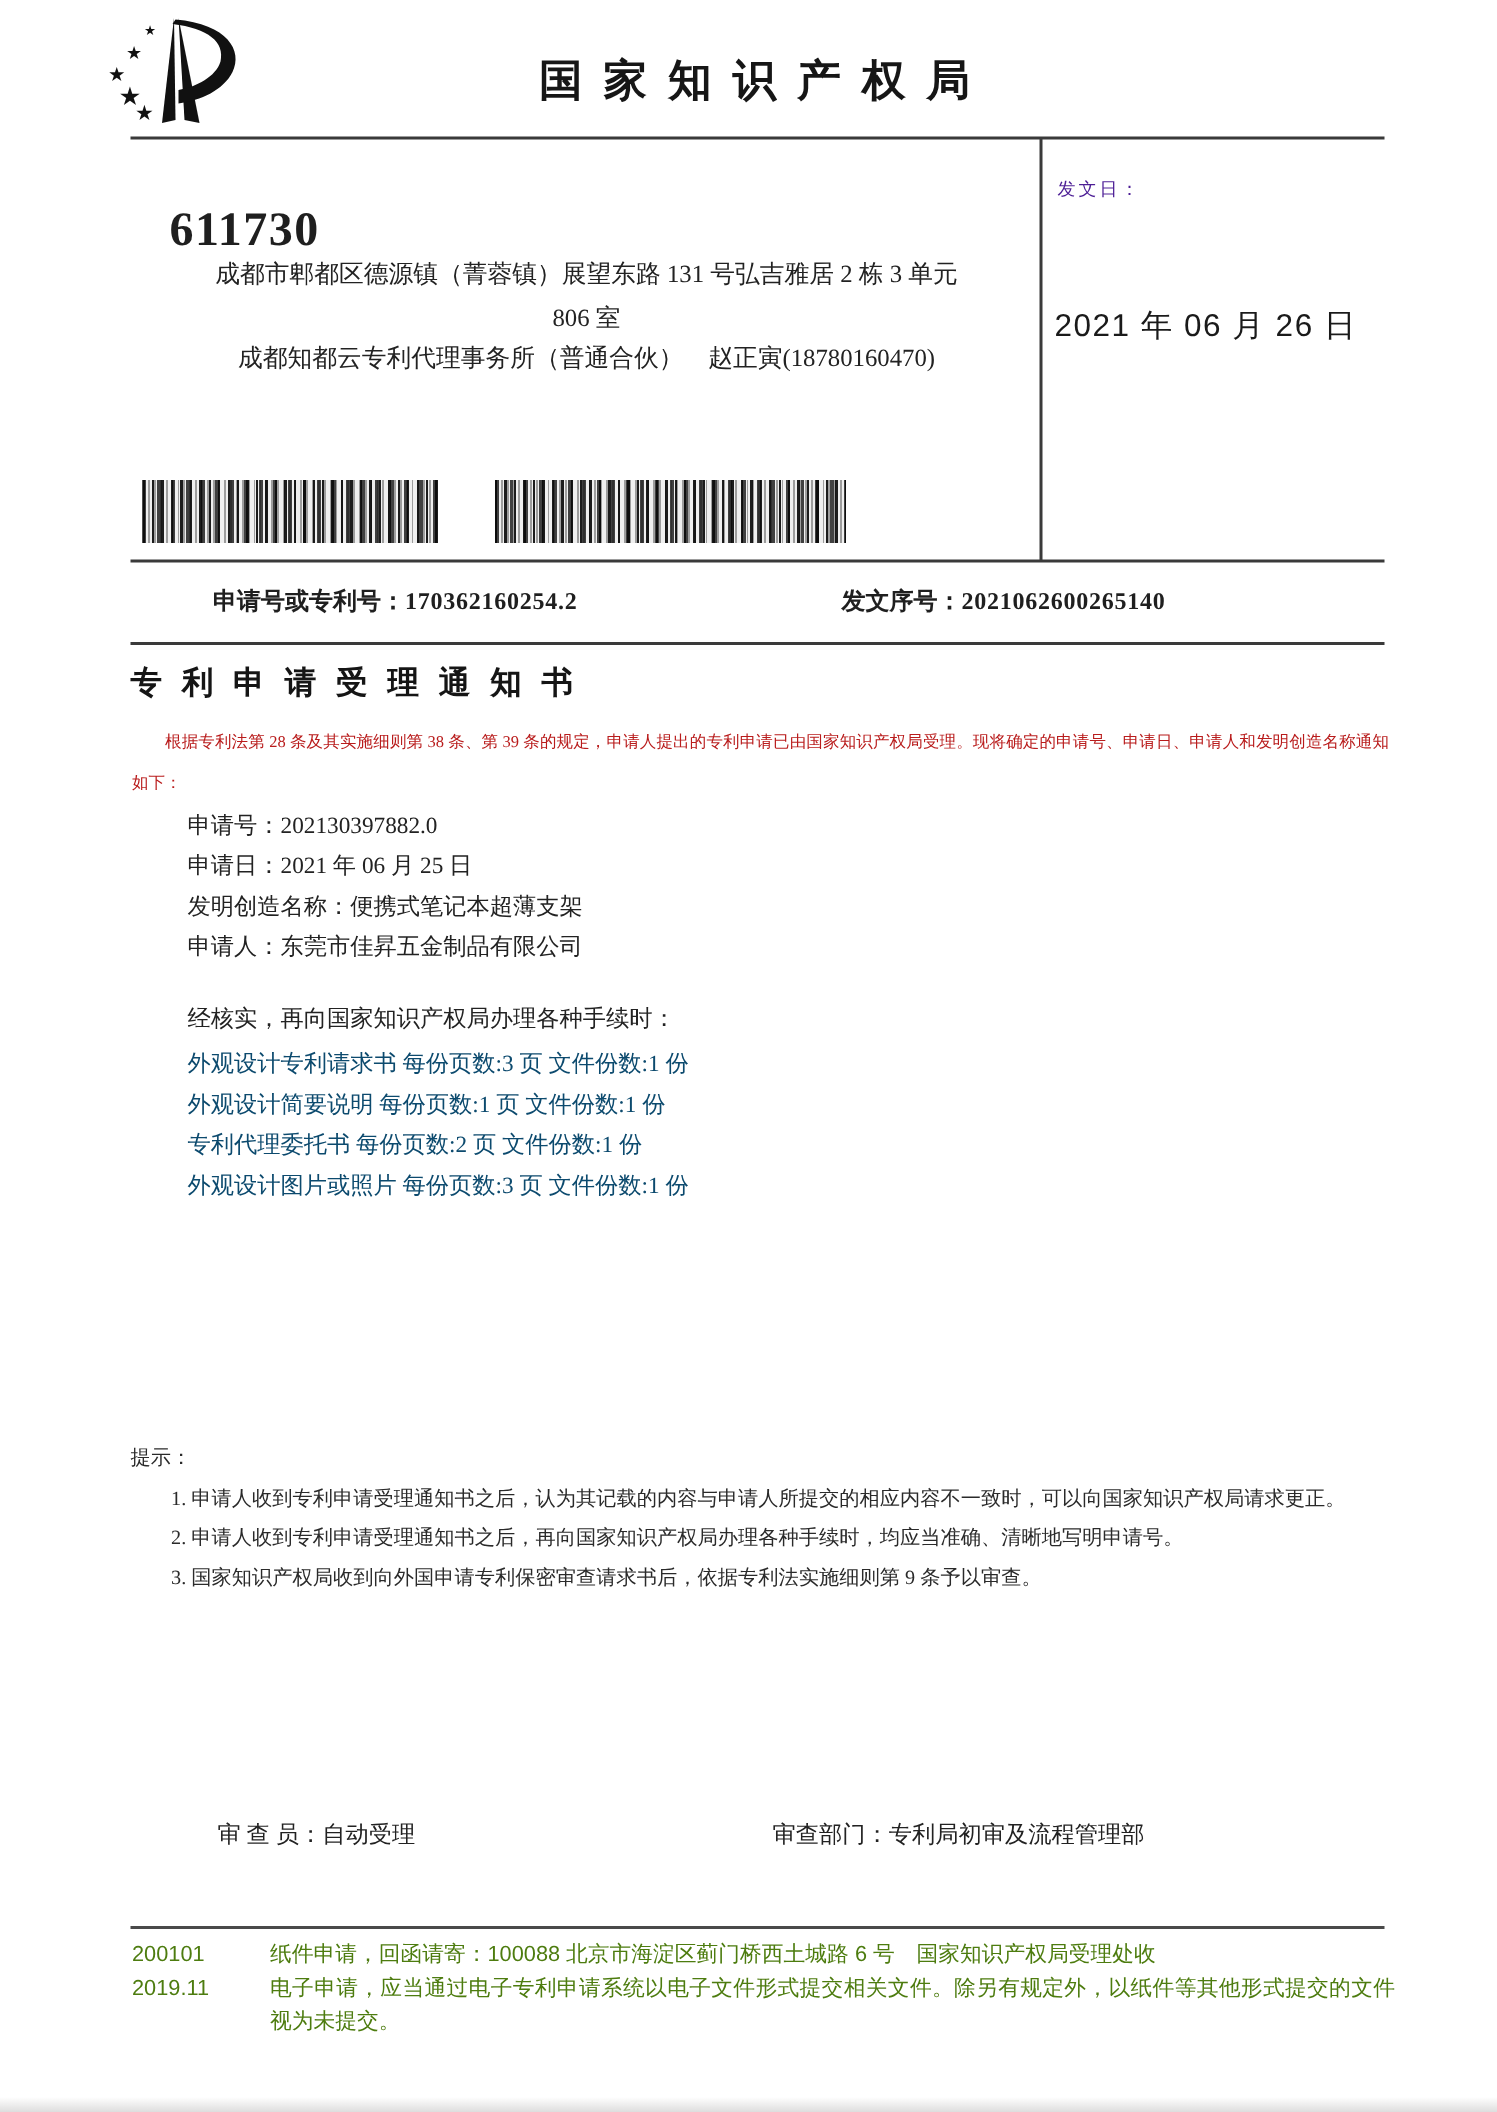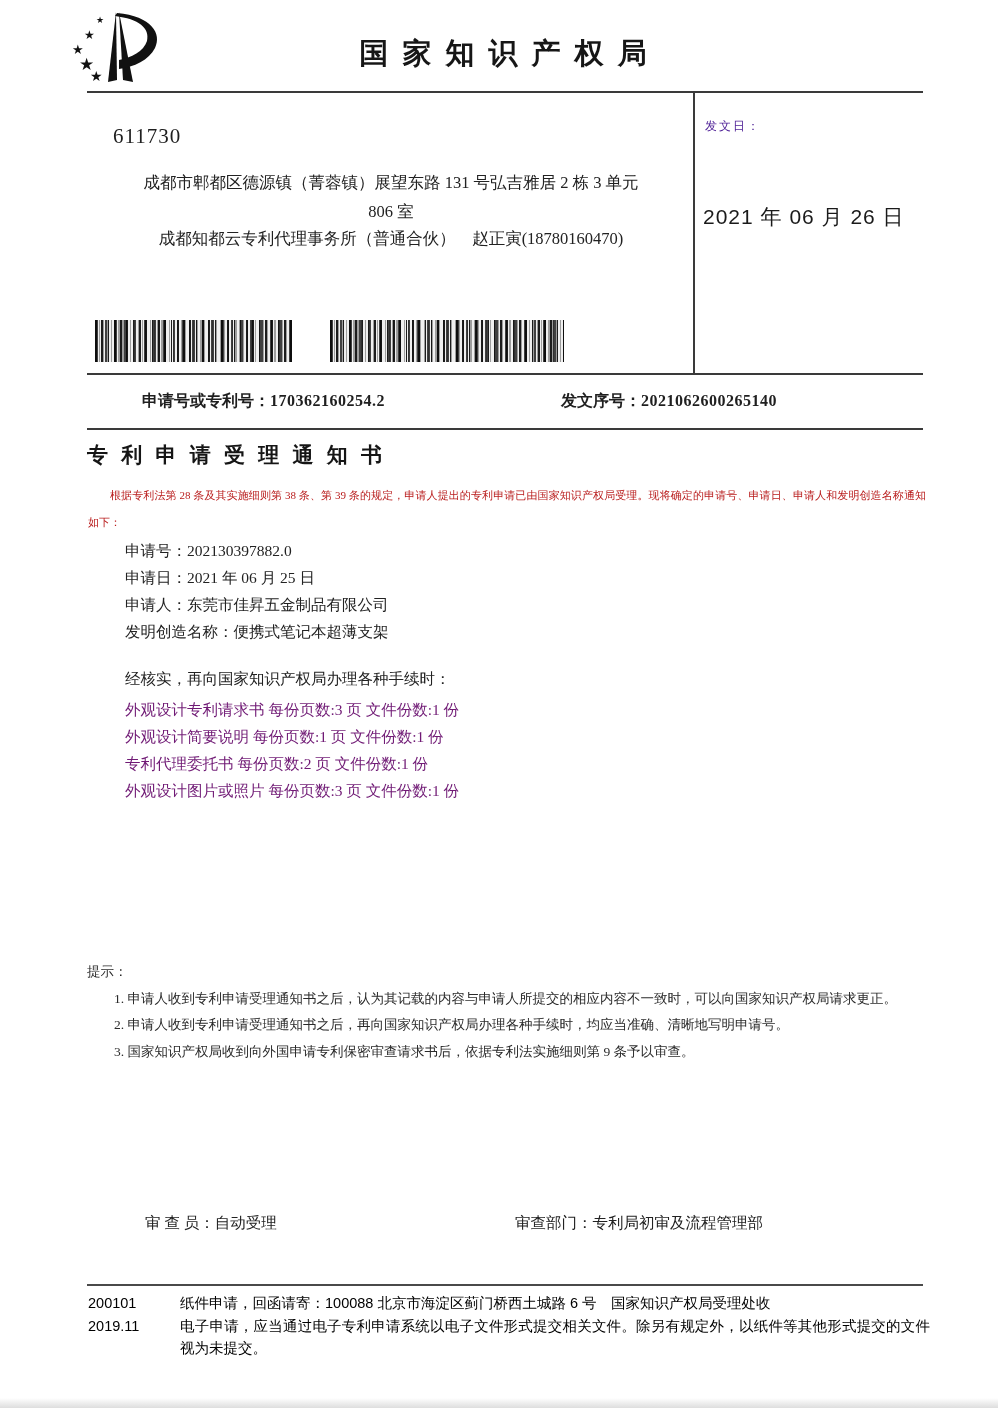--- a/index.html
+++ b/index.html
@@ -21,21 +21,21 @@
     font-weight:600;font-size:29px;letter-spacing:3px;color:#161616;
     white-space:nowrap;
   }
   .rule{position:absolute;background:#3a3a3a;height:2px;}
   .rule1{left:87px;width:836px;top:91px;}
   .rule2{left:87px;width:836px;top:373px;}
   .rule3{left:87px;width:836px;top:428px;}
   .rule4{left:87px;width:836px;top:1284px;background:#4a4a4a;}
   .vline{position:absolute;left:693px;top:92px;width:2px;height:282px;background:#3a3a3a;}
   
-  .postal{position:absolute;left:113px;top:124px;font-size:21px;font-weight:normal;letter-spacing:1px;}
+  .postal{position:absolute;left:113px;top:134px;font-size:32px;font-weight:bold;letter-spacing:1px;}
   .addr{position:absolute;left:95px;width:592px;text-align:center;font-size:16.5px;color:#222;}
   .addr1{top:172px;}
   .addr2{top:201px;}
   .addr3{top:228px;}
   .barcode{
     position:absolute;top:320px;height:42px;
     background:
       repeating-linear-gradient(90deg, rgba(10,10,10,.92) 0 1.6px, transparent 1.6px 6.3px),
       repeating-linear-gradient(90deg, rgba(20,20,20,.8) 0 2.6px, transparent 2.6px 9.7px),
       repeating-linear-gradient(90deg, #9d9d9d 0 1.2px, #efefef 1.2px 3.9px);
@@ -60,34 +60,34 @@
     text-align:left;font-size:21px;font-weight:bold;letter-spacing:4px;
     white-space:nowrap;color:#151515;
   }
   .para1{
     position:absolute;left:88px;width:838px;top:482px;
     font-size:11px;line-height:27px;text-align:justify;text-indent:2em;color:#b91c1c;
   }
   .fieldlist{position:absolute;left:125px;top:537px;font-size:15.5px;line-height:27px;color:#222;}
   .fieldlist div{white-space:pre;}
   .confirm{position:absolute;left:125px;top:669px;font-size:15.5px;color:#222;}
-  .doclist{position:absolute;left:125px;top:696px;font-size:15.5px;line-height:27px;color:#701a75;}
+  .doclist{position:absolute;left:125px;top:696px;font-size:15.5px;line-height:27px;color:#0c4a6e;}
   
   .tips{position:absolute;left:87px;width:850px;top:959px;font-size:13.5px;line-height:26.5px;color:#2a2a2a;}
   .tips .tip{text-indent:2em;text-align:justify;}
   .tips .tip-head{text-indent:0;}
   
   .signoff{position:absolute;left:87px;width:836px;top:1213px;font-size:15.5px;color:#222;}
   .sig-examiner{position:absolute;left:58px;top:0;}
   .sig-dept{position:absolute;left:428px;top:0;}
   
   .footer{
     position:absolute;left:88px;top:1292px;width:842px;
     font-family:"Liberation Sans", sans-serif;
-    font-size:14.5px;line-height:22.5px;color:#000000;
+    font-size:14.5px;line-height:22.5px;color:#4d7c0f;
     display:grid;grid-template-columns:92px 1fr;column-gap:0;
   }
   .footer .code{grid-column:1;}
   .footer .ftext{grid-column:2;text-align:justify;}
   .page-bottom-shade{
     position:absolute;left:0;right:0;bottom:0;height:10px;
     background:linear-gradient(180deg, rgba(0,0,0,0) 0%, rgba(120,120,120,.25) 100%);
   }
 </style>
 </head>
@@ -130,22 +130,22 @@
   </div>
 
   <div class="rule rule3"></div>
 
   <div class="doc-title">专 利 申 请 受 理 通 知 书</div>
   <div class="para1">根据专利法第 28 条及其实施细则第 38 条、第 39 条的规定，申请人提出的专利申请已由国家知识产权局受理。现将确定的申请号、申请日、申请人和发明创造名称通知如下：</div>
 
   <div class="fieldlist">
     <div>申请号：202130397882.0</div>
     <div>申请日：2021 年 06 月 25 日</div>
+    <div>发明创造名称：便携式笔记本超薄支架</div>
     <div>申请人：东莞市佳昇五金制品有限公司</div>
-    <div>发明创造名称：便携式笔记本超薄支架</div>
   </div>
 
   <div class="confirm">经核实，再向国家知识产权局办理各种手续时：</div>
 
   <div class="doclist">
     <div>外观设计专利请求书 每份页数:3 页  文件份数:1 份</div>
     <div>外观设计简要说明 每份页数:1 页  文件份数:1 份</div>
     <div>专利代理委托书 每份页数:2 页  文件份数:1 份</div>
     <div>外观设计图片或照片 每份页数:3 页  文件份数:1 份</div>
   </div>

